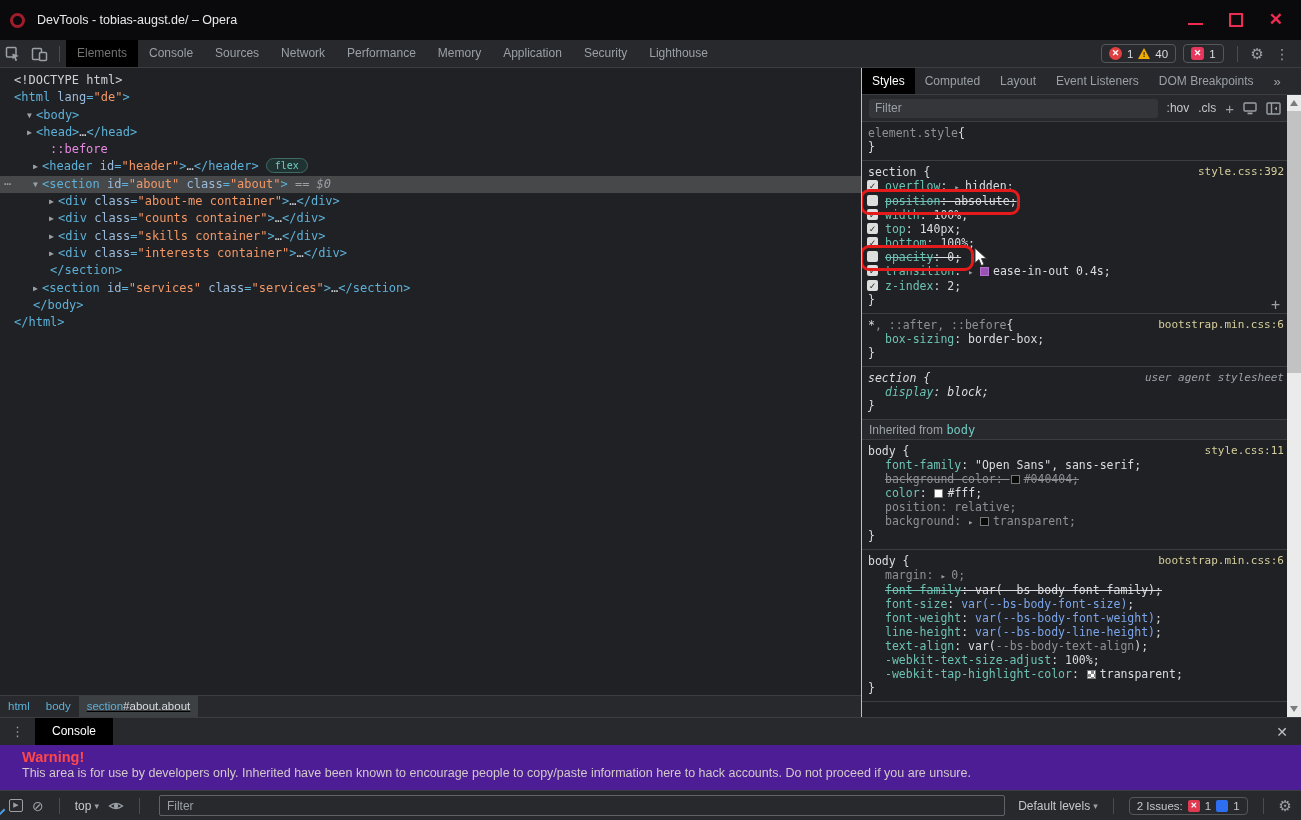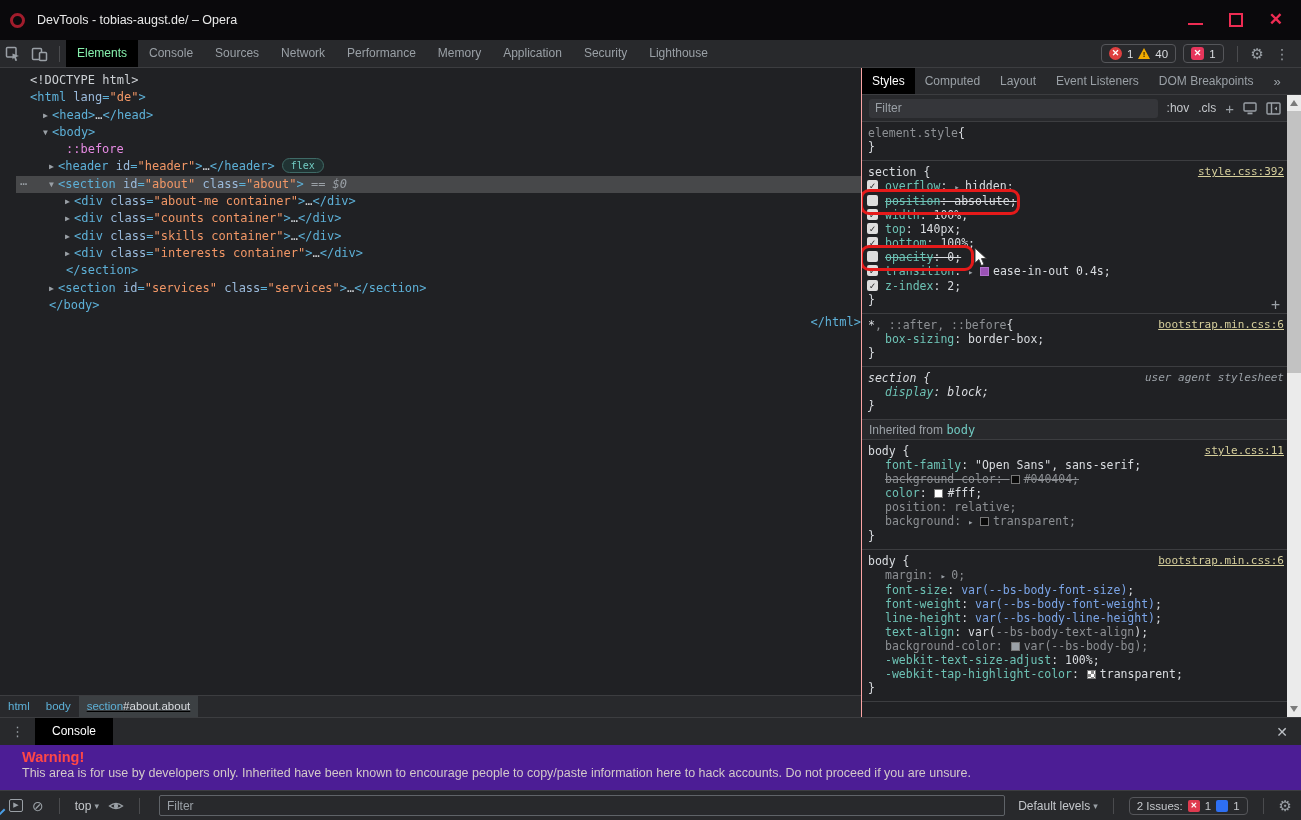--- a/index.html
+++ b/index.html
@@ -14,35 +14,35 @@
   .win-controls { margin-left:auto; display:flex; align-items:center; gap:26px; padding-right:18px; color:#ee2c53; }
   .wc-min { width:15px; height:2px; background:#ee2c53; margin-top:8px; }
   .wc-max { width:14px; height:14px; border:2px solid #ee2c53; }
   .wc-close { font-size:17px; line-height:14px; font-weight:bold; }
 
   
   .main-tabbar { height:28px; background:#28292c; border-bottom:1px solid #3c3d40; display:flex; align-items:center; flex:none; }
   .tool-ic { margin:0 5px; display:flex; align-items:center; }
   .vdiv { width:1px; height:16px; background:#4a4b4e; margin:0 6px; }
   .tab { padding:0 11px; height:27px; line-height:27px; font-size:12px; color:#9aa0a6; cursor:default; }
-  .tab.selected { background:#000; color:#86efac; }
+  .tab.selected { background:#000; color:#737373; }
   .tb-right { margin-left:auto; display:flex; align-items:center; padding-right:8px; gap:7px; }
   .badge-group { border:1px solid #55565a; border-radius:4px; padding:2px 7px; display:flex; align-items:center; gap:5px; }
   .err-ic { width:13px; height:13px; border-radius:50%; background:#df4040; color:#fff; font-size:9px; line-height:13px; text-align:center; font-weight:bold; }
   .cnt { color:#dadce0; font-size:11.5px; }
   .warn-ic { position:relative; width:0; height:0; border-left:6.5px solid transparent; border-right:6.5px solid transparent; border-bottom:11px solid #f2ac00; }
   .warn-ic i { position:absolute; left:-1.5px; top:2px; color:#332200; font-size:8px; font-style:normal; font-weight:bold; }
   .iss-ic { width:13px; height:13px; border-radius:3px; background:#e8365c; color:#fff; font-size:9px; line-height:13px; text-align:center; font-weight:bold; }
   .gear { color:#9aa0a6; font-size:15px; font-family:"DejaVu Sans", sans-serif; }
   .kebab { color:#9aa0a6; font-size:14px; padding:0 4px; }
 
   
   .content { height:649px; display:flex; flex:none; }
   .left-pane { width:861px; display:flex; flex-direction:column; background:#202124; }
-  .tree { flex:1; font-family:"DejaVu Sans Mono", monospace; font-size:12px; padding-top:4px; overflow:hidden;padding-left:16px; }
+  .tree { flex:1; font-family:"DejaVu Sans Mono", monospace; font-size:12px; padding-top:4px; overflow:hidden; }
   .trow { height:17.3px; line-height:17.3px; white-space:pre; position:relative; }
   .trow.selected { background:#47484a; }
   .gutter { position:absolute; left:4px; color:#9aa0a6; }
   .arrow { display:inline-block; width:13px; margin-left:-13px; color:#9aa0a6; font-size:8px; text-align:center; vertical-align:1px; }
   .tg{color:#5db0d7} .at{color:#9bbbdc} .str{color:#f29766} .pl{color:#ccd0d4}
   .ps{color:#e58ae2} .gr{color:#8d9094} .eq{color:#9aa0a6;font-style:italic}
   .pn{color:#6dc2b5} .pv{color:#d9dce0} .vr{color:#7ba5e8}
   .x{text-decoration:line-through} .it{font-style:italic}
   .tri{color:#9aa0a6;font-size:9px}
   .badge-flex { display:inline-block; margin-left:7px; padding:0 8px; border-radius:8px; background:#203333;
@@ -62,21 +62,21 @@
   .filter-input { flex:1; height:19px; background:#35363a; border:none; border-radius:3px; color:#bdc1c6; font-size:12px; padding:0 6px; outline:none; }
   .filter-input::placeholder { color:#9aa0a6; }
   .tgl { color:#c4c7cb; font-size:12px; }
   .plus-tgl { color:#9aa0a6; font-size:15px; }
   .mini-ic { display:flex; align-items:center; }
 
   .styles-scroll { position:relative; width:426px; height:595px; overflow:hidden;
                    font-family:"DejaVu Sans Mono", monospace; font-size:11.5px; line-height:14px; }
   .rule { border-bottom:1px solid #3c3d40; padding:4px 0 6px; position:relative; }
   .rule-head { display:flex; padding:0 4px 0 6px; color:#d9dce0; }
-  .rule-link { margin-left:auto; color:#d6cf9c; text-decoration:underline; font-size:11px; white-space:nowrap; }
+  .rule-link { margin-left:auto; color:#d6cf9c; font-size:11px; white-space:nowrap; }
   .rule-link.plain { color:#9aa0a6; font-style:italic; text-decoration:none;text-align:right; }
   .prop { position:relative; padding-left:23px; white-space:pre; }
   .cb { position:absolute; left:5px; top:1px; width:11px; height:11px; background:#dedede; border-radius:2px;
         font-size:10px; line-height:11px; text-align:center; color:#2e2e2e; }
   .close-brace { padding-left:6px; color:#d9dce0; }
   .sep { height:20px; line-height:20px; background:#28292c; border-bottom:1px solid #3c3d40;
          color:#9aa0a6; font-family:"Liberation Sans", sans-serif; font-size:12px; padding-left:7px; }
   .sep b { color:#70c8c0; font-weight:normal; font-family:"DejaVu Sans Mono", monospace; }
   .plus-icon { position:absolute; right:8px; bottom:1px; color:#9aa0a6; font-size:15px; }
   .sw { display:inline-block; width:9px; height:9px; margin:0 4px 0 1px; vertical-align:-1px; border:1px solid #777; }
@@ -178,33 +178,33 @@
       <span class="gear">⚙</span>
       <span class="kebab">⋮</span>
     </div>
   </div>
 
   <div class="content">
     <div class="left-pane">
       <div class="tree" id="dom-tree">
           <div class="trow" style="padding-left: 14px;"><span class="pl">&lt;!DOCTYPE html&gt;</span></div>
           <div class="trow" style="padding-left: 14px;"><span class="tg">&lt;html</span><span class="at"> lang</span><span class="tg">=</span><span class="str">"de"</span><span class="tg">&gt;</span></div>
+          <div class="trow" style="padding-left: 36px;"><span class="arrow">▼</span><span class="tg">&lt;body&gt;</span></div>
           <div class="trow" style="padding-left: 36px;"><span class="arrow">▶</span><span class="tg">&lt;head&gt;</span><span class="pl">…</span><span class="tg">&lt;/head&gt;</span></div>
-          <div class="trow" style="padding-left: 36px;"><span class="arrow">▼</span><span class="tg">&lt;body&gt;</span></div>
           <div class="trow" style="padding-left: 50px;"><span class="ps">::before</span></div>
           <div class="trow" style="padding-left: 42px;"><span class="arrow">▶</span><span class="tg">&lt;header</span><span class="at"> id</span><span class="tg">=</span><span class="str">"header"</span><span class="tg">&gt;</span><span class="pl">…</span><span class="tg">&lt;/header&gt;</span><span class="badge-flex">flex</span></div>
           <div class="trow selected" style="padding-left: 42px;"><span class="gutter">⋯</span><span class="arrow">▼</span><span class="tg">&lt;section</span><span class="at"> id</span><span class="tg">=</span><span class="str">"about"</span><span class="at"> class</span><span class="tg">=</span><span class="str">"about"</span><span class="tg">&gt;</span><span class="eq"> == $0</span></div>
           <div class="trow" style="padding-left: 58px;"><span class="arrow">▶</span><span class="tg">&lt;div</span><span class="at"> class</span><span class="tg">=</span><span class="str">"about-me container"</span><span class="tg">&gt;</span><span class="pl">…</span><span class="tg">&lt;/div&gt;</span></div>
           <div class="trow" style="padding-left: 58px;"><span class="arrow">▶</span><span class="tg">&lt;div</span><span class="at"> class</span><span class="tg">=</span><span class="str">"counts container"</span><span class="tg">&gt;</span><span class="pl">…</span><span class="tg">&lt;/div&gt;</span></div>
           <div class="trow" style="padding-left: 58px;"><span class="arrow">▶</span><span class="tg">&lt;div</span><span class="at"> class</span><span class="tg">=</span><span class="str">"skills container"</span><span class="tg">&gt;</span><span class="pl">…</span><span class="tg">&lt;/div&gt;</span></div>
           <div class="trow" style="padding-left: 58px;"><span class="arrow">▶</span><span class="tg">&lt;div</span><span class="at"> class</span><span class="tg">=</span><span class="str">"interests container"</span><span class="tg">&gt;</span><span class="pl">…</span><span class="tg">&lt;/div&gt;</span></div>
           <div class="trow" style="padding-left: 50px;"><span class="tg">&lt;/section&gt;</span></div>
           <div class="trow" style="padding-left: 42px;"><span class="arrow">▶</span><span class="tg">&lt;section</span><span class="at"> id</span><span class="tg">=</span><span class="str">"services"</span><span class="at"> class</span><span class="tg">=</span><span class="str">"services"</span><span class="tg">&gt;</span><span class="pl">…</span><span class="tg">&lt;/section&gt;</span></div>
           <div class="trow" style="padding-left: 33px;"><span class="tg">&lt;/body&gt;</span></div>
-          <div class="trow" style="padding-left: 14px; text-align: right;"><span class="tg">&lt;/html&gt;</span></div>
+          <div class="trow" style="padding-left: 14px;"><span class="tg">&lt;/html&gt;</span></div>
         </div>
       <div class="crumbs" id="crumbs">
           <span class="crumb"><span class="tg">html</span></span>
           <span class="crumb"><span class="tg">body</span></span>
           <span class="crumb selected"><span class="tg">section</span><span class="pv">#about.about</span></span>
         </div>
     </div>
 
     <div class="styles-pane">
       <div class="styles-tabbar" id="styles-tabs">
@@ -289,25 +289,25 @@
             <div class="prop"><span class="gr">position: relative;</span></div>
             <div class="prop"><span class="gr">background: </span><span class="tri">▸ </span><span class="sw sw-dark"></span><span class="gr">transparent;</span></div>
             <div class="close-brace">}</div>
           </div>
           <div class="rule">
             <div class="rule-head">
               <span class="pv">body {</span>
               <span class="rule-link">bootstrap.min.css:6</span>
             </div>
             <div class="prop"><span class="gr">margin: </span><span class="tri">▸ </span><span class="gr">0;</span></div>
+            <div class="prop"><span class="pn x">font-family</span><span class="pv x">: var(--bs-body-font-family);</span></div>
             <div class="prop"><span class="pn">font-size</span><span class="pv">: </span><span class="vr">var(--bs-body-font-size)</span><span class="pv">;</span></div>
             <div class="prop"><span class="pn">font-weight</span><span class="pv">: </span><span class="vr">var(--bs-body-font-weight)</span><span class="pv">;</span></div>
             <div class="prop"><span class="pn">line-height</span><span class="pv">: </span><span class="vr">var(--bs-body-line-height)</span><span class="pv">;</span></div>
             <div class="prop"><span class="pn">text-align</span><span class="pv">: var(</span><span class="gr">--bs-body-text-align</span><span class="pv">);</span></div>
-            <div class="prop"><span class="gr">background-color: </span><span class="sw sw-grey"></span><span class="gr">var(--bs-body-bg);</span></div>
             <div class="prop"><span class="pn">-webkit-text-size-adjust</span><span class="pv">: 100%;</span></div>
             <div class="prop"><span class="pn">-webkit-tap-highlight-color</span><span class="pv">: </span><span class="sw sw-checker"></span><span class="pv">transparent;</span></div>
             <div class="close-brace">}</div>
           </div>
           <div class="red-box" id="red-box-1"></div>
           <div class="red-box" id="red-box-2"></div>
         </div>
       <div class="vscroll">
         <span class="vs-arrow vs-up"></span>
         <span class="vs-thumb"></span>

